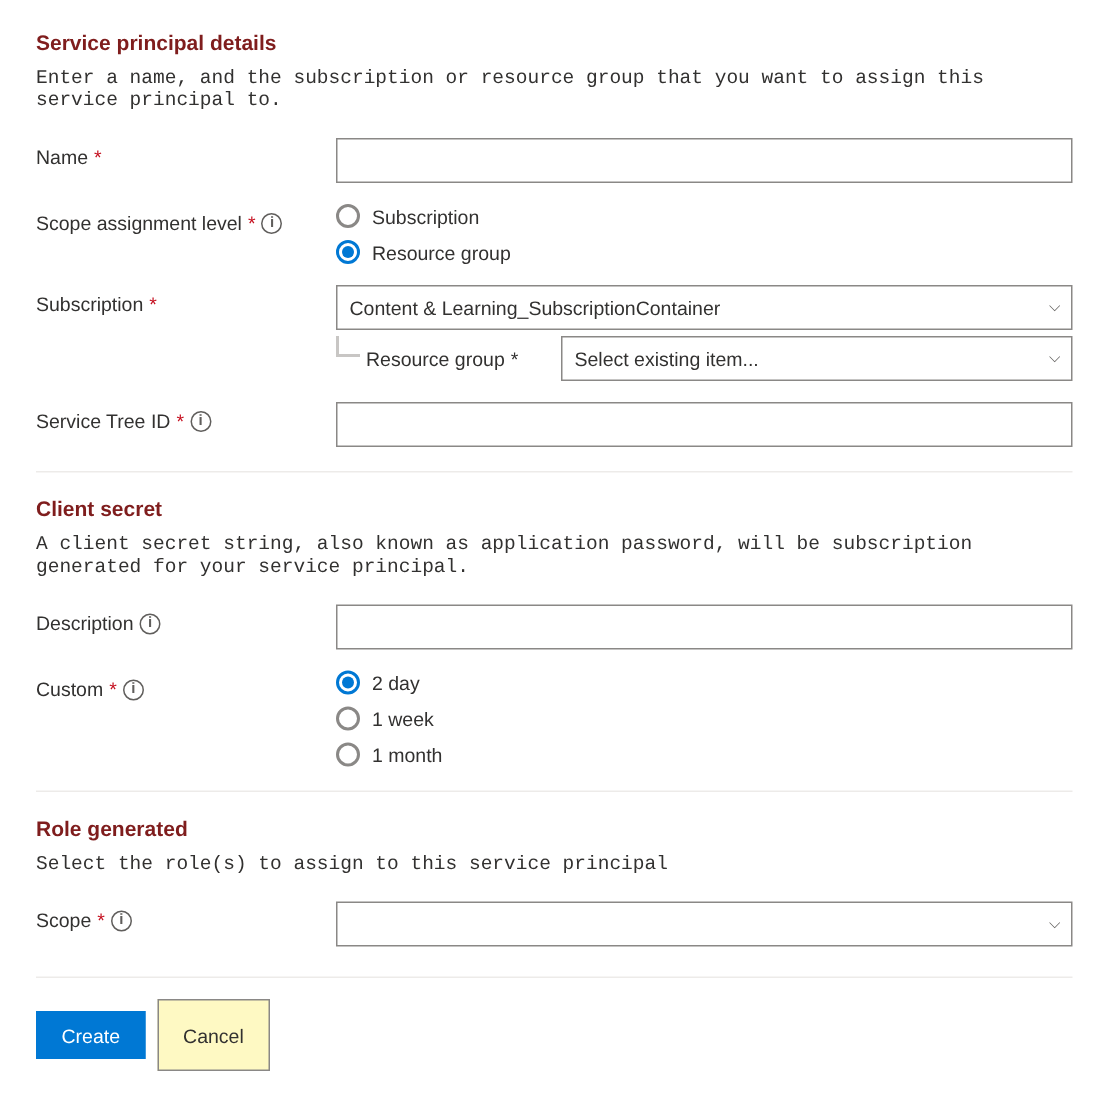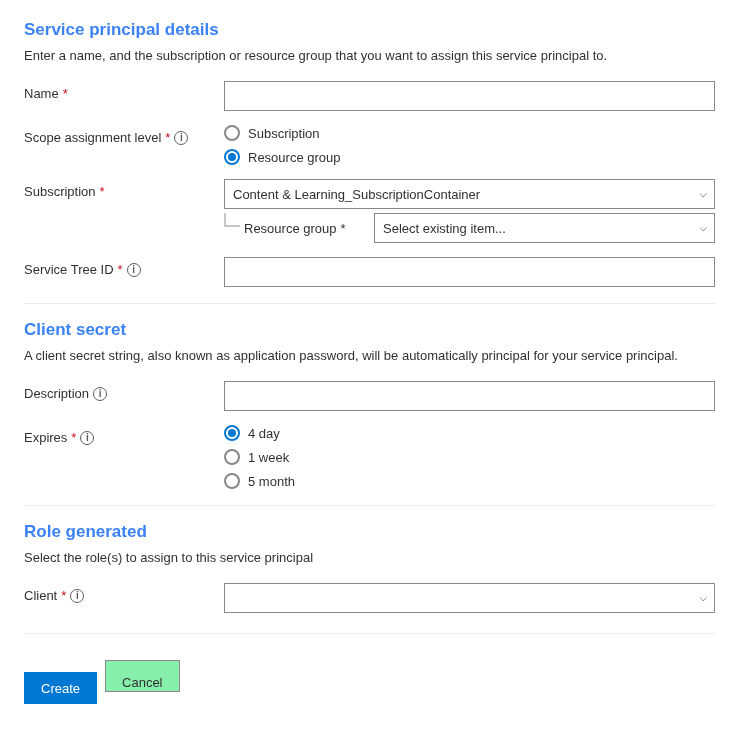--- a/index.html
+++ b/index.html
@@ -4,29 +4,30 @@
   <style>
     * { box-sizing: border-box; margin: 0; padding: 0; }
     body {
       font-family: 'Segoe UI', Arial, sans-serif;
       font-size: 13px;
       color: #323130;
       background: #fff;
       padding: 20px 24px;
     }
     .section-title {
-      font-size: 17px;
+      font-size: 14px;
       font-weight: 700;
       margin-bottom: 8px;
-      color: #3b82f6;
+      color: #7f1d1d;
     }
     .section-desc {
       font-size: 13px;
       color: #323130;
       margin-bottom: 18px;
+      font-family: Liberation Mono, monospace;
     }
     .form-row {
       display: flex;
       align-items: flex-start;
       margin-bottom: 14px;
       min-height: 28px;
     }
     .form-label {
       width: 200px;
       min-width: 200px;
@@ -140,31 +141,30 @@
     }
     .btn-primary {
       background: #0078d4;
       color: #fff;
       border: 1px solid #0078d4;
       padding: 5px 16px;
       font-size: 13px;
       cursor: pointer;
       font-family: inherit;
       height: 32px;
-      margin-top: 24px;
     }
     .btn-secondary {
-      background: #86efac;
+      background: #fef9c3;
       color: #323130;
       border: 1px solid #8a8886;
       padding: 14px 16px;
       font-size: 13px;
       cursor: pointer;
       font-family: inherit;
-      height: 32px;
+      height: 48px;
       margin-left: 8px;
     }
     .button-row {
       display: flex;
       align-items: center;
       margin-top: 20px;
       padding-top: 14px;
       border-top: 1px solid #edebe9;
     }
     .subscription-row {
@@ -259,64 +259,64 @@
     <span class="info-icon">i</span>
   </div>
   <div class="form-control-area">
     <input type="text" class="text-input" style="">
   </div>
 </div>
 
 <div class="divider"></div>
 
 <div class="section-title">Client secret</div>
-<div class="section-desc">A client secret string, also known as application password, will be automatically principal for your service principal.</div>
+<div class="section-desc">A client secret string, also known as application password, will be subscription generated for your service principal.</div>
 
 <div class="form-row">
   <div class="form-label">
     <span>Description</span>
     <span class="info-icon">i</span>
   </div>
   <div class="form-control-area">
     <input type="text" class="text-input" style="">
   </div>
 </div>
 
 <div class="form-row">
   <div class="form-label">
-    <span>Expires</span>
+    <span>Custom</span>
     <span class="required"> *</span>
     <span class="info-icon">i</span>
   </div>
   <div class="form-control-area">
     <div class="radio-group">
       <label class="radio-item">
         <input type="radio" name="expires" checked="" style="">
-        <span class="radio-label">4 day</span>
+        <span class="radio-label">2 day</span>
       </label>
       <label class="radio-item">
         <input type="radio" name="expires" style="">
         <span class="radio-label">1 week</span>
       </label>
       <label class="radio-item">
         <input type="radio" name="expires" style="">
-        <span class="radio-label">5 month</span>
+        <span class="radio-label">1 month</span>
       </label>
     </div>
   </div>
 </div>
 
 <div class="divider"></div>
 
 <div class="section-title">Role generated</div>
 <div class="section-desc">Select the role(s) to assign to this service principal</div>
 
 <div class="form-row">
   <div class="form-label">
-    <span>Client</span>
+    <span>Scope</span>
     <span class="required"> *</span>
     <span class="info-icon">i</span>
   </div>
   <div class="form-control-area">
     <div class="select-wrapper">
       <select class="select-control">
         <option value=""></option>
       </select>
       <span class="select-chevron">⌵</span>
     </div>

